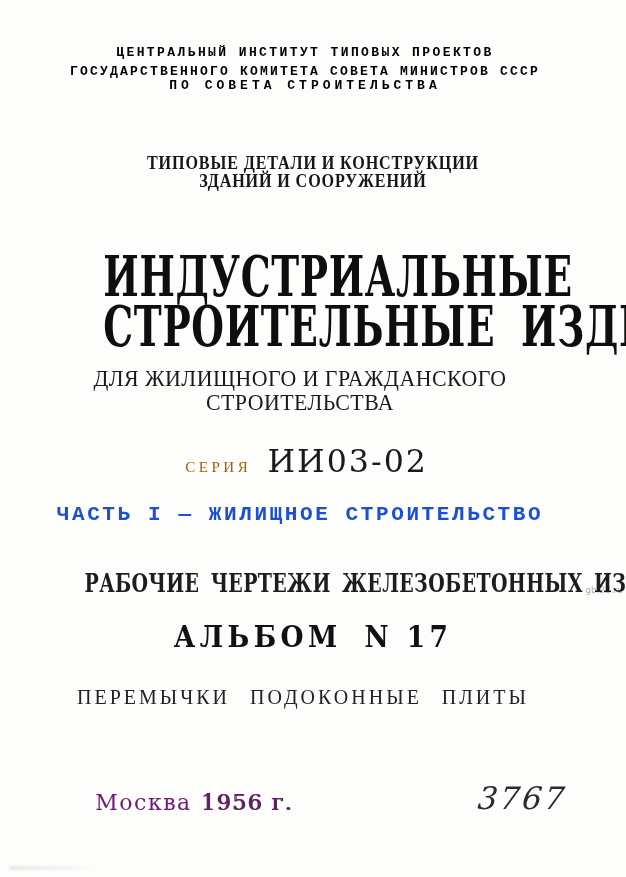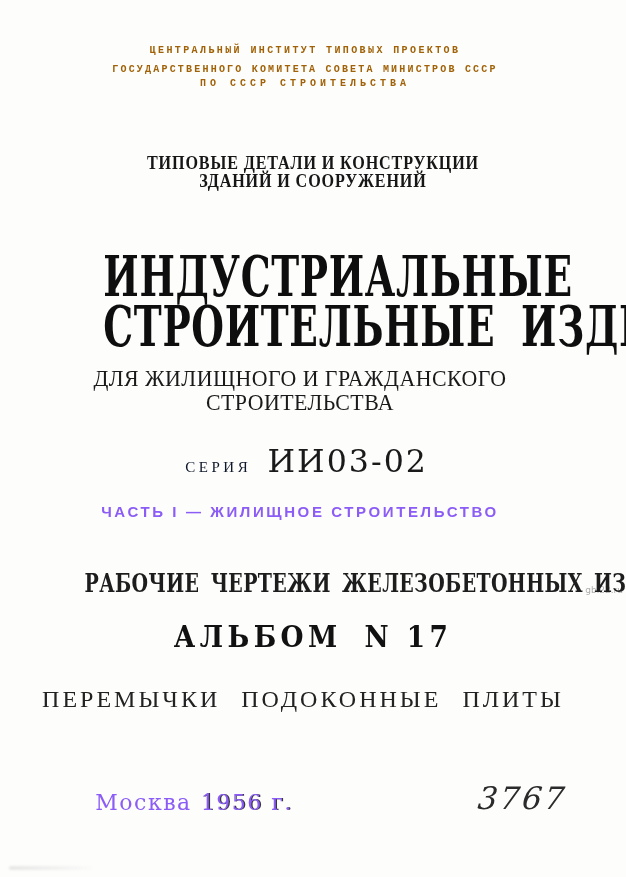--- a/index.html
+++ b/index.html
@@ -13,22 +13,22 @@
     color:#1c1c1c;
     font-family:"Liberation Serif", serif;
   }
   .line{
     position:absolute;left:0;right:0;
     text-align:center;white-space:nowrap;line-height:1;
   }
   
   .org{
     font-family:"Liberation Mono","DejaVu Sans Mono",monospace;
-    font-weight:bold;font-size:10px;letter-spacing:2.4px;
-    right:16px;color:#a16207;
+    font-weight:bold;font-size:13px;letter-spacing:2.4px;
+    right:16px;color:#000000;
   }
   .org.l1{top:46px;}
   .org.l2{top:65px;letter-spacing:2.2px;}
   .org.l3{top:79px;letter-spacing:4px;}
   
   .tdk{
     font-family:"Liberation Serif",serif;font-weight:bold;font-size:19px;
     transform:scaleX(.85);letter-spacing:1px;color:#161616;
   }
   .tdk.t1{top:153px;}
@@ -49,31 +49,31 @@
   .sub.s1{top:367px;}
   .sub.s2{top:391px;}
   
   .series-row{
     position:absolute;left:0;right:14px;top:446px;
     display:flex;justify-content:center;align-items:baseline;gap:18px;
     white-space:nowrap;line-height:1;
   }
   .series-label{
     font-family:"Liberation Serif",serif;font-size:15px;
-    letter-spacing:3.5px;color:#0f172a;
+    letter-spacing:3.5px;color:#a16207;
   }
   .series-code{
     font-family:"DejaVu Serif","Liberation Serif",serif;font-size:31px;
     letter-spacing:2px;color:#1a1a1a;transform:scaleX(1.02);
   }
   
   .part{
     top:504px;right:26px;
-    font-family:Liberation Sans, sans-serif;
-    font-weight:bold;font-size:15px;letter-spacing:2.6px;color:#8b5cf6;
+    font-family:Liberation Mono, monospace;
+    font-weight:bold;font-size:21px;letter-spacing:2.6px;color:#1d4ed8;
   }
   
   .watermark{
     position:absolute;top:586px;right:3px;
     font-family:"DejaVu Sans","Liberation Sans",sans-serif;
     font-size:9px;color:#aeaeae;line-height:1;
   }
   
   .drawings{
     top:570px;
@@ -86,29 +86,29 @@
     position:absolute;left:0;right:0;top:622px;
     display:flex;justify-content:center;align-items:baseline;gap:26px;
     font-family:"DejaVu Serif","Liberation Serif",serif;
     font-weight:bold;font-size:30px;color:#111;
     letter-spacing:5px;line-height:1;white-space:nowrap;
     transform:scaleX(.88);
   }
   
   .contents{
     top:687px;right:20px;
-    font-family:"Liberation Serif",serif;font-size:24px;color:#222;
+    font-family:"Liberation Serif",serif;font-size:20px;color:#222;
     letter-spacing:3px;word-spacing:12px;
   }
   
   .imprint{
     position:absolute;left:0;right:238px;top:792px;
     display:flex;justify-content:center;align-items:baseline;gap:9px;
     font-family:"DejaVu Serif","Liberation Serif",serif;
-    font-size:22px;letter-spacing:1.5px;color:#8b5cf6;
+    font-size:22px;letter-spacing:1.5px;color:#701a75;
     line-height:1;white-space:nowrap;
   }
   .imprint .year{text-shadow:1.3px 0 0 rgba(20,20,20,.85);}
   
   .stamp{
     position:absolute;left:478px;top:783px;
     font-family:"DejaVu Serif","Liberation Serif",serif;
     font-style:italic;font-size:31px;letter-spacing:2.5px;
     color:#2b2b2b;transform:skewX(-6deg);line-height:1;
   }
@@ -119,21 +119,21 @@
     opacity:.4;filter:blur(1px);border-radius:2px;
   }
 </style>
 </head>
 <body>
 
 <div class="page">
 
   <div class="line org l1">ЦЕНТРАЛЬНЫЙ ИНСТИТУТ ТИПОВЫХ ПРОЕКТОВ</div>
   <div class="line org l2">ГОСУДАРСТВЕННОГО КОМИТЕТА СОВЕТА МИНИСТРОВ СССР</div>
-  <div class="line org l3">ПО СССР СТРОИТЕЛЬСТВА</div>
+  <div class="line org l3">ПО СОВЕТА СТРОИТЕЛЬСТВА</div>
 
   <div class="line tdk t1">ТИПОВЫЕ ДЕТАЛИ И КОНСТРУКЦИИ</div>
   <div class="line tdk t2">ЗДАНИЙ И СООРУЖЕНИЙ</div>
 
   <div class="line title ti1">ИНДУСТРИАЛЬНЫЕ</div>
   <div class="line title ti2">СТРОИТЕЛЬНЫЕ ИЗДЕЛИЯ</div>
 
   <div class="line sub s1">ДЛЯ ЖИЛИЩНОГО И ГРАЖДАНСКОГО</div>
   <div class="line sub s2">СТРОИТЕЛЬСТВА</div>
 

